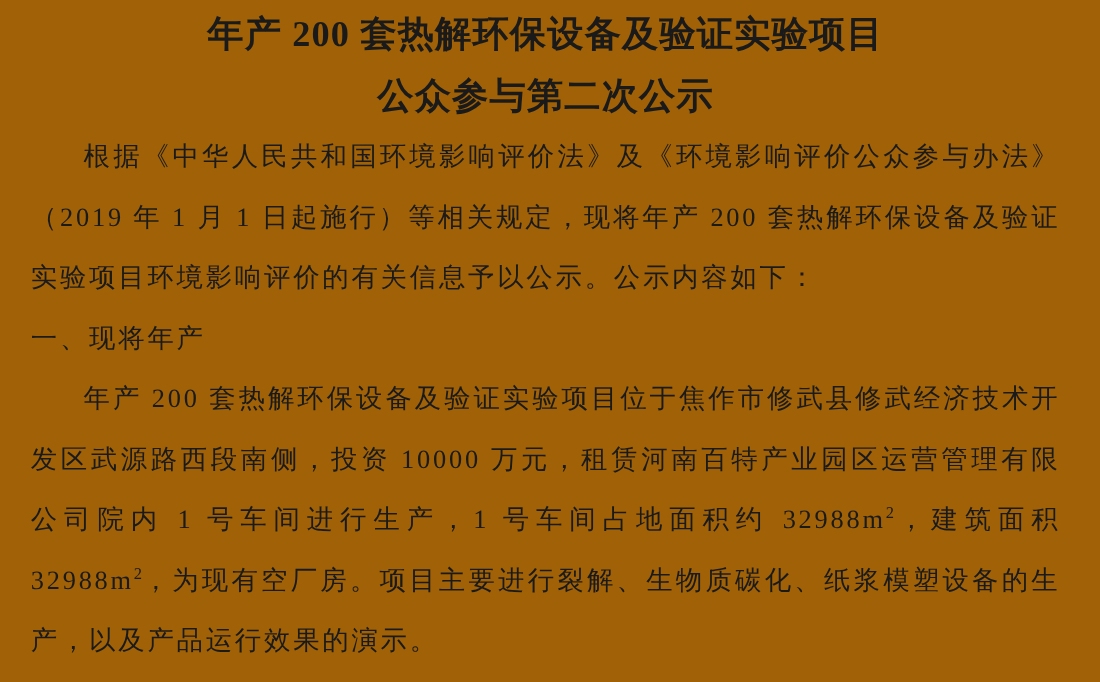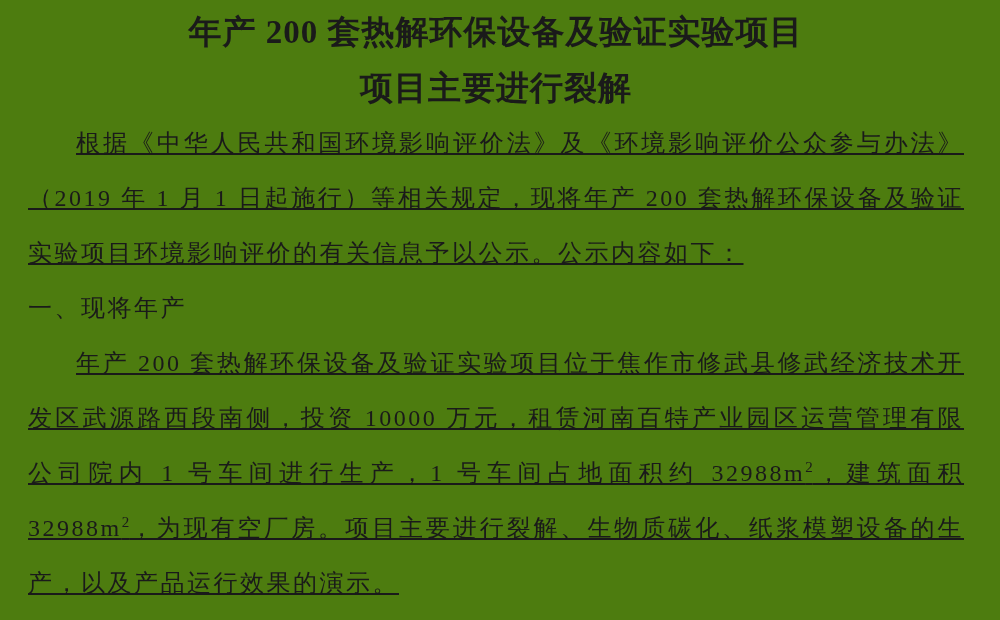--- a/index.html
+++ b/index.html
@@ -6,21 +6,21 @@
     margin: 0;
     padding: 0;
     background: #ffffff;
   }
   .page {
     position: relative;
     width: 1000px;
     height: 620px;
     box-sizing: border-box;
     padding: 4px 36px 4px 28px;
-    background: #4d7c0f;
+    background: #a16207;
     color: #1a1a1a;
     font-family: "Liberation Serif", "DejaVu Serif", serif;
     overflow: hidden;
   }
   .doc-title {
     margin: 0;
     font-size: 33px;
     font-weight: bold;
     line-height: 56px;
     text-align: center;
@@ -30,21 +30,20 @@
     display: block;
     white-space: nowrap;
   }
   .body-para {
     margin: 0;
     font-size: 24px;
     line-height: 55px;
     letter-spacing: 2.5px;
     text-align: justify;
     text-justify: inter-ideograph;
-    text-decoration: underline;
   }
   .indented {
     text-indent: 2em;
   }
   .section-heading {
     margin: 0;
     font-size: 24px;
     font-weight: normal;
     line-height: 55px;
     letter-spacing: 2.5px;
@@ -56,21 +55,21 @@
     line-height: 0;
     vertical-align: 9px;
   }
 </style>
 </head>
 <body>
 
 <div class="page">
   <h1 class="doc-title">
     <span class="title-line">年产 200 套热解环保设备及验证实验项目</span>
-    <span class="title-line">项目主要进行裂解</span>
+    <span class="title-line">公众参与第二次公示</span>
   </h1>
 
   <p class="body-para indented">根据《中华人民共和国环境影响评价法》及《环境影响评价公众参与办法》（2019 年 1 月 1 日起施行）等相关规定，现将年产 200 套热解环保设备及验证实验项目环境影响评价的有关信息予以公示。公示内容如下：</p>
 
   <h2 class="section-heading">一、现将年产</h2>
 
   <p class="body-para indented"><span>年产 200 套热解环保设备及验证实验项目位于焦作市修武县修武经济技术开发区武源路西段南侧，投资 10000 万元，租赁河南百特产业园区运营管理有限公司院内 1 号车间进行生产，1 号车间占地面积约 32988m</span><sup class="sq">2</sup><span>，建筑面积 32988m</span><sup class="sq">2</sup><span>，为现有空厂房。项目主要进行裂解、生物质碳化、纸浆模塑设备的生产，以及产品运行效果的演示。</span></p>
 </div>
 
 </body></html>

